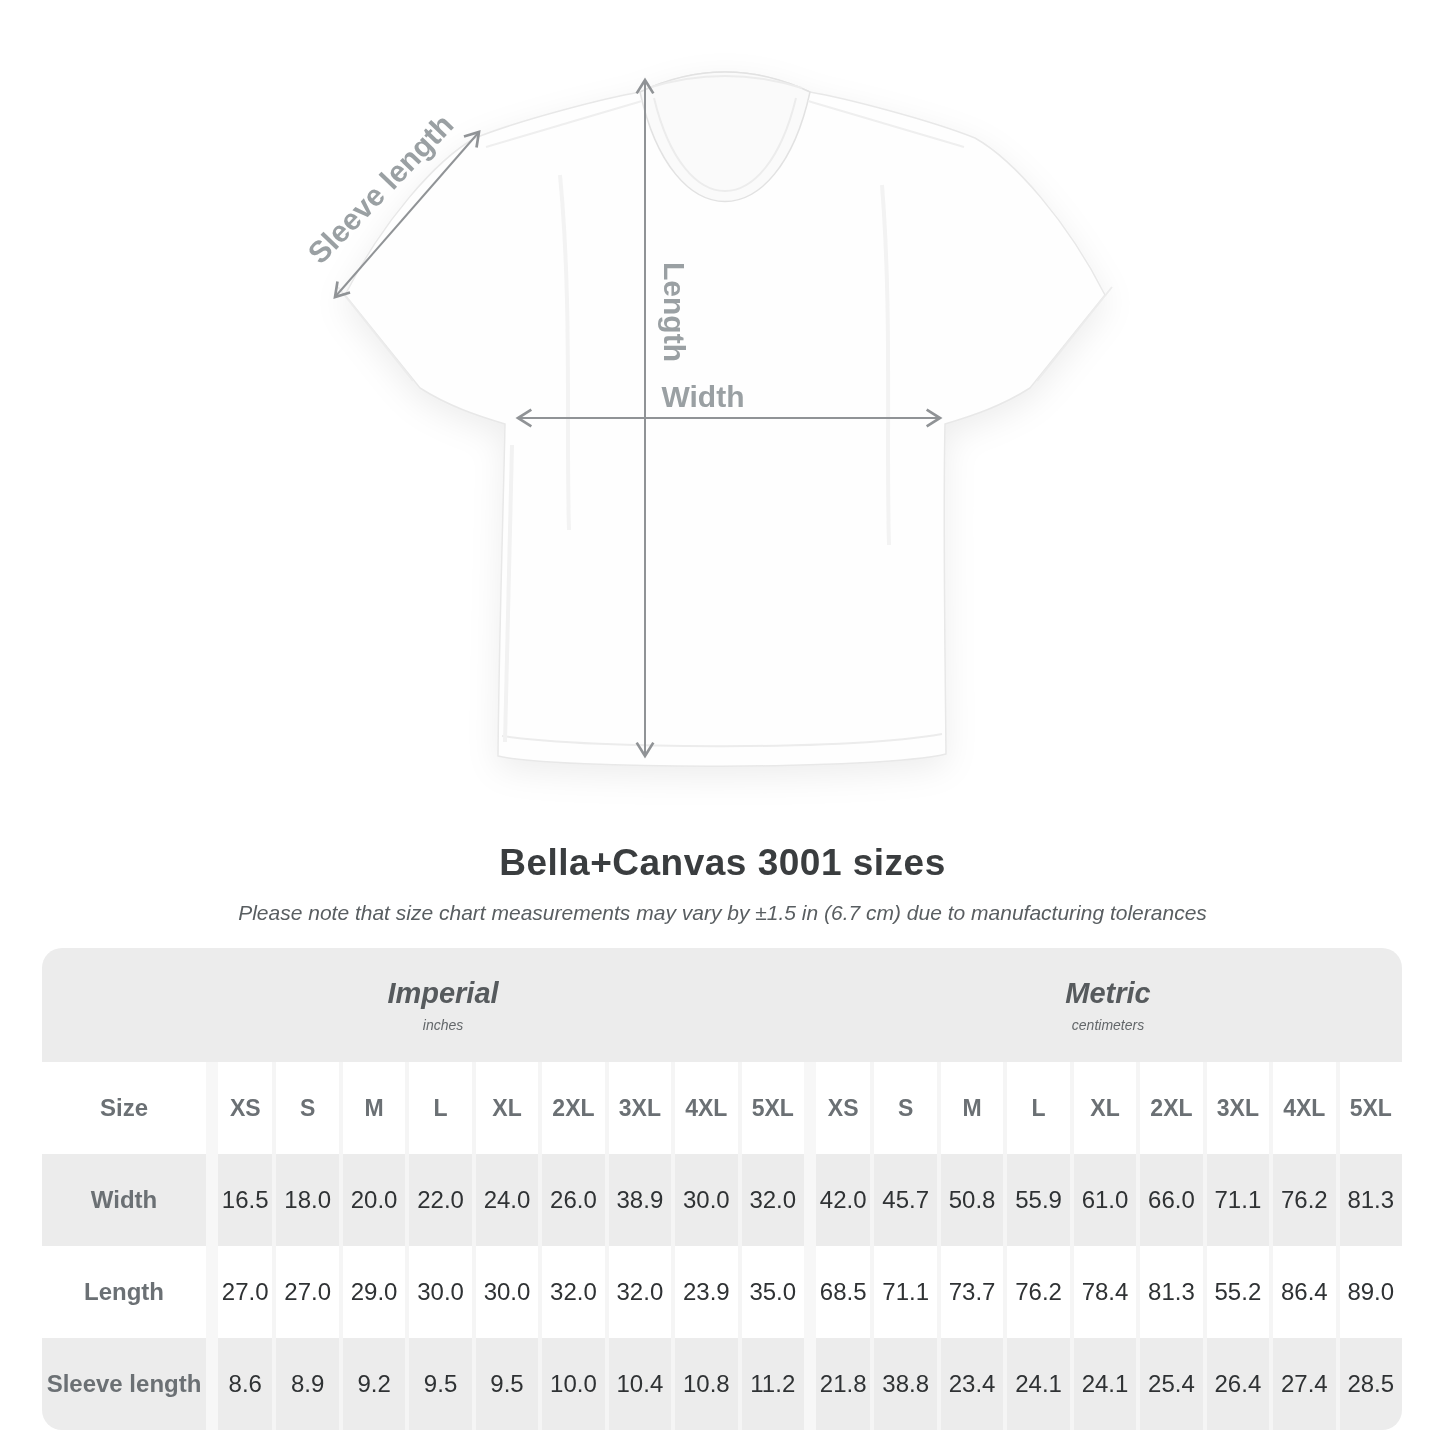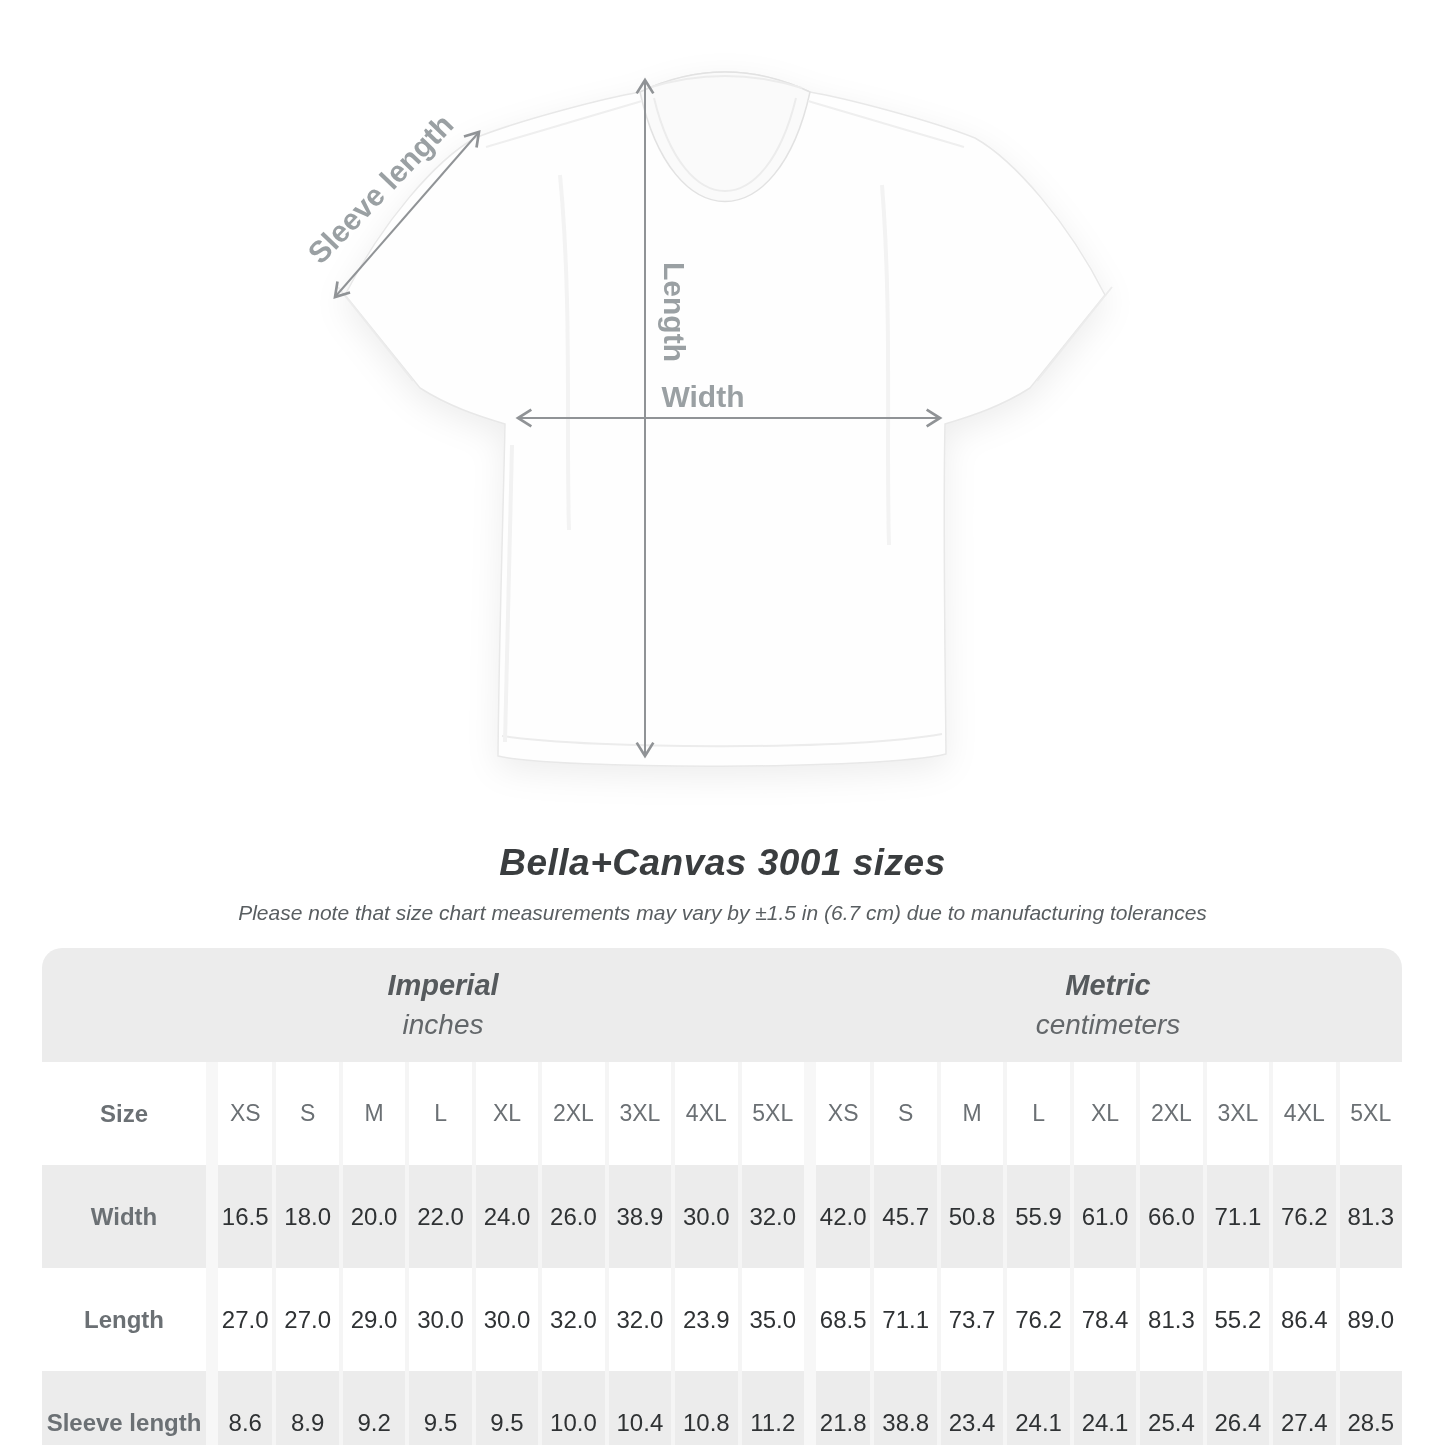--- a/index.html
+++ b/index.html
@@ -8,45 +8,45 @@
     font-family:"Liberation Sans",sans-serif;overflow:hidden;
   }
   
   .figure{position:absolute;left:0;top:0;width:1445px;height:840px;}
   .figure svg{display:block;}
   .shirt-shadow{filter:drop-shadow(0 10px 16px rgba(0,0,0,0.07));}
   .annot-text{font-family:"Liberation Sans",sans-serif;font-size:30px;font-weight:bold;fill:#9aa0a3;}
   
   .page-title{
     position:absolute;top:842px;left:0;width:1445px;text-align:center;
-    font-size:37px;font-weight:bold;color:#3a3d3f;margin:0;letter-spacing:0.5px;font-style:italic;
+    font-size:37px;font-weight:bold;color:#3a3d3f;margin:0;letter-spacing:0.5px;
   }
   .page-sub{
     position:absolute;top:901px;left:0;width:1445px;text-align:center;
     font-size:21px;font-style:italic;color:#595e61;margin:0;
   }
   
   .size-table{
     position:absolute;left:42px;top:948px;width:1360px;
     border-radius:20px;overflow:hidden;background:#ffffff;
   }
   .trow{display:grid;grid-template-columns:164px repeat(18,1fr);}
   .trow.band{height:114px;background:#ececec;}
-  .trow.r{height:103px;}
+  .trow.r{height:92px;}
   .cell{display:flex;align-items:center;justify-content:center;min-width:0;}
   .trow.gray .cell{background:#ececec;}
   .trow.white .cell{background:#ffffff;}
   .sep{border-left:4px solid #f5f5f5;}
   .sep-wide{border-left:12px solid #f7f7f7;}
   .section{display:flex;flex-direction:column;align-items:center;justify-content:center;gap:7px;}
   .section.imperial{grid-column:1/11;padding-left:40px;}
   .section.metric{grid-column:11/20;padding-left:10px;}
   .sec-title{font-size:29px;font-weight:bold;font-style:italic;color:#565a5d;}
-  .sec-unit{font-size:28px;font-style:italic;color:#63676a;}
-  .head{font-weight:normal;font-size:23px;color:#6b7074;}
+  .sec-unit{font-size:14px;font-style:italic;color:#63676a;}
+  .head{font-weight:bold;font-size:23px;color:#6b7074;}
   .rowlabel{font-weight:bold;font-size:24px;color:#6b7074;}
   .val{font-size:24px;color:#2f3234;}
 </style>
 </head>
 <body>
 
 <div class="figure">
   <svg width="1445" height="840" viewBox="0 0 1445 840">
     <defs>
       <marker id="ah" viewBox="0 0 12 12" refX="10" refY="6" markerWidth="10" markerHeight="10" orient="auto-start-reverse">

